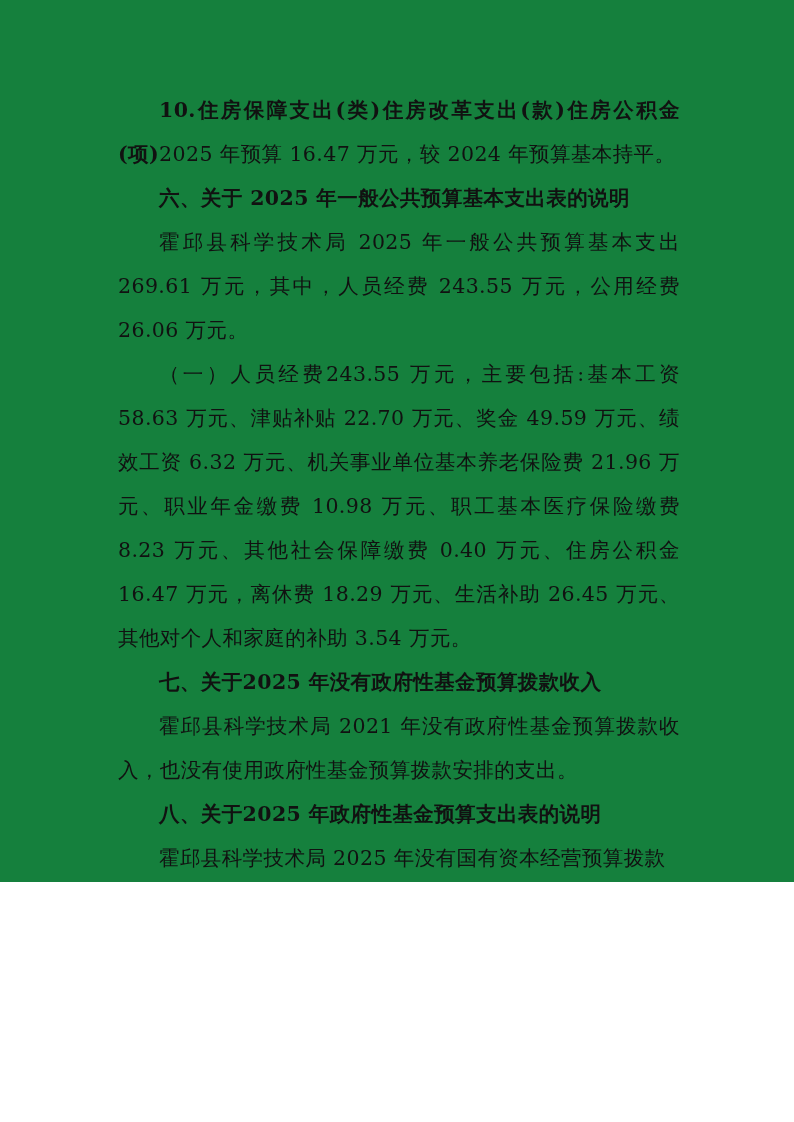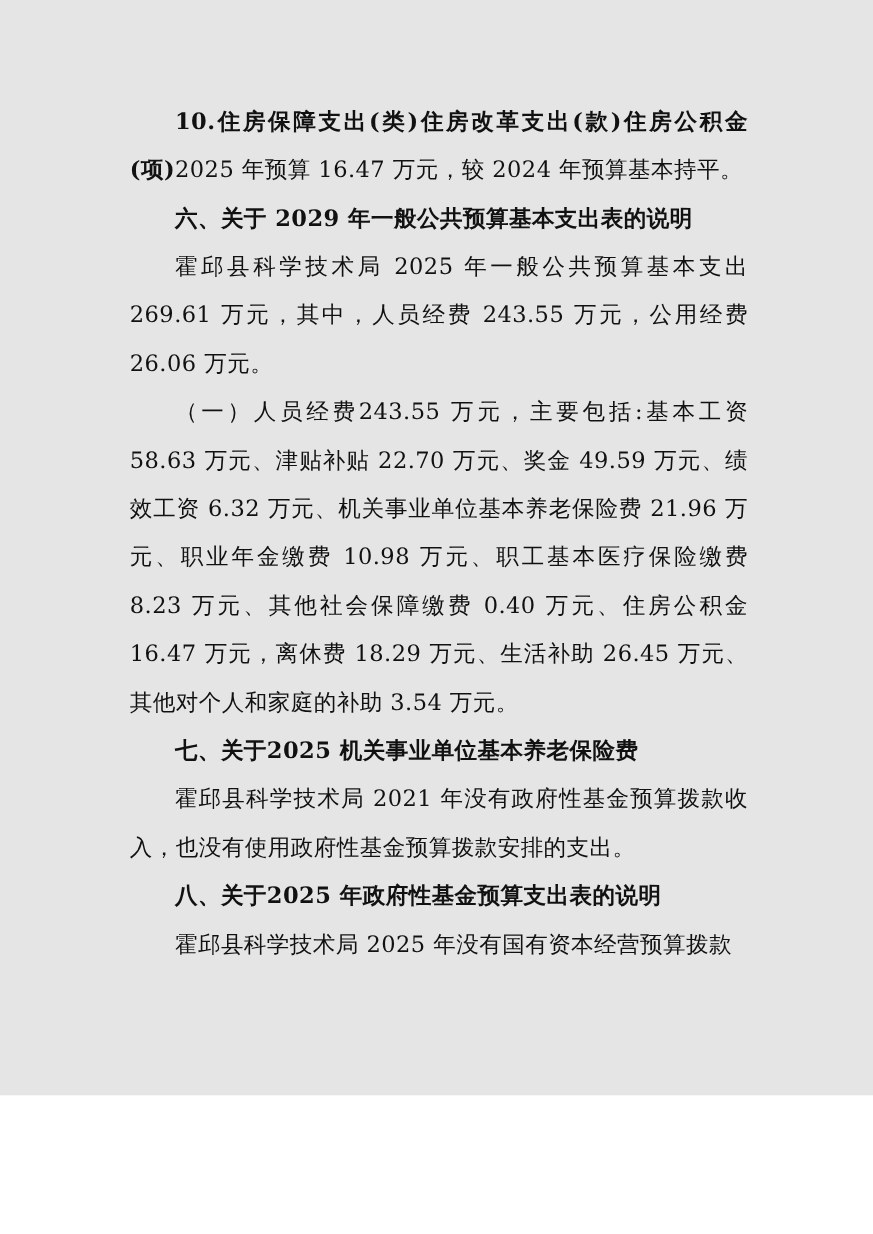--- a/index.html
+++ b/index.html
@@ -7,23 +7,23 @@
     padding: 0;
     background: #ffffff;
   }
   body {
     font-family: "DejaVu Serif", "Liberation Serif", serif;
     color: #111111;
   }
   .page {
     position: relative;
     width: 794px;
-    height: 996px;
+    height: 882px;
     box-sizing: border-box;
-    background: #e5e5e5;
+    background: #15803d;
     overflow: hidden;
     padding-left: 24px;
   }
   .content {
     position: absolute;
     left: 118px;
     top: 88px;
     width: 562px;
   }
   p {
@@ -67,28 +67,28 @@
   }
 </style>
 </head>
 <body>
 
 <div class="page">
   <div class="content">
 
     <p class="para-10"><span class="bold-run">10.住房保障支出(类)住房改革支出(款)住房公积金(项)</span><span>2025 年预算 16.47 万元，较 2024 年预算基本持平。</span></p>
 
-    <p class="heading">六、关于 2029 年一般公共预算基本支出表的说明</p>
+    <p class="heading">六、关于 2025 年一般公共预算基本支出表的说明</p>
 
     <p class="indent">霍邱县科学技术局 2025 年一般公共预算基本支出 269.61 万元，其中，人员经费 243.55 万元，公用经费 26.06 万元。</p>
 
     <p class="indent"><span class="bold">（一）人员经费243.55 万元，</span><span>主要包括:基本工资 58.63 万元、津贴补贴 22.70 万元、奖金 49.59 万元、绩效工资 6.32 万元、机关事业单位基本养老保险费 21.96 万元、职业年金缴费 10.98 万元、职工基本医疗保险缴费 8.23 万元、其他社会保障缴费 0.40 万元、住房公积金 16.47 万元，离休费 18.29 万元、生活补助 26.45 万元、其他对个人和家庭的补助 3.54 万元。</span></p>
 
 
-    <p class="heading">七、关于2025 机关事业单位基本养老保险费</p>
+    <p class="heading">七、关于2025 年没有政府性基金预算拨款收入</p>
 
     <p class="indent">霍邱县科学技术局 2021 年没有政府性基金预算拨款收入，也没有使用政府性基金预算拨款安排的支出。</p>
 
     <p class="heading">八、关于2025 年政府性基金预算支出表的说明</p>
 
     <p class="indent">霍邱县科学技术局 2025 年没有国有资本经营预算拨款</p>
 
   </div>
 
   <div class="footer">

